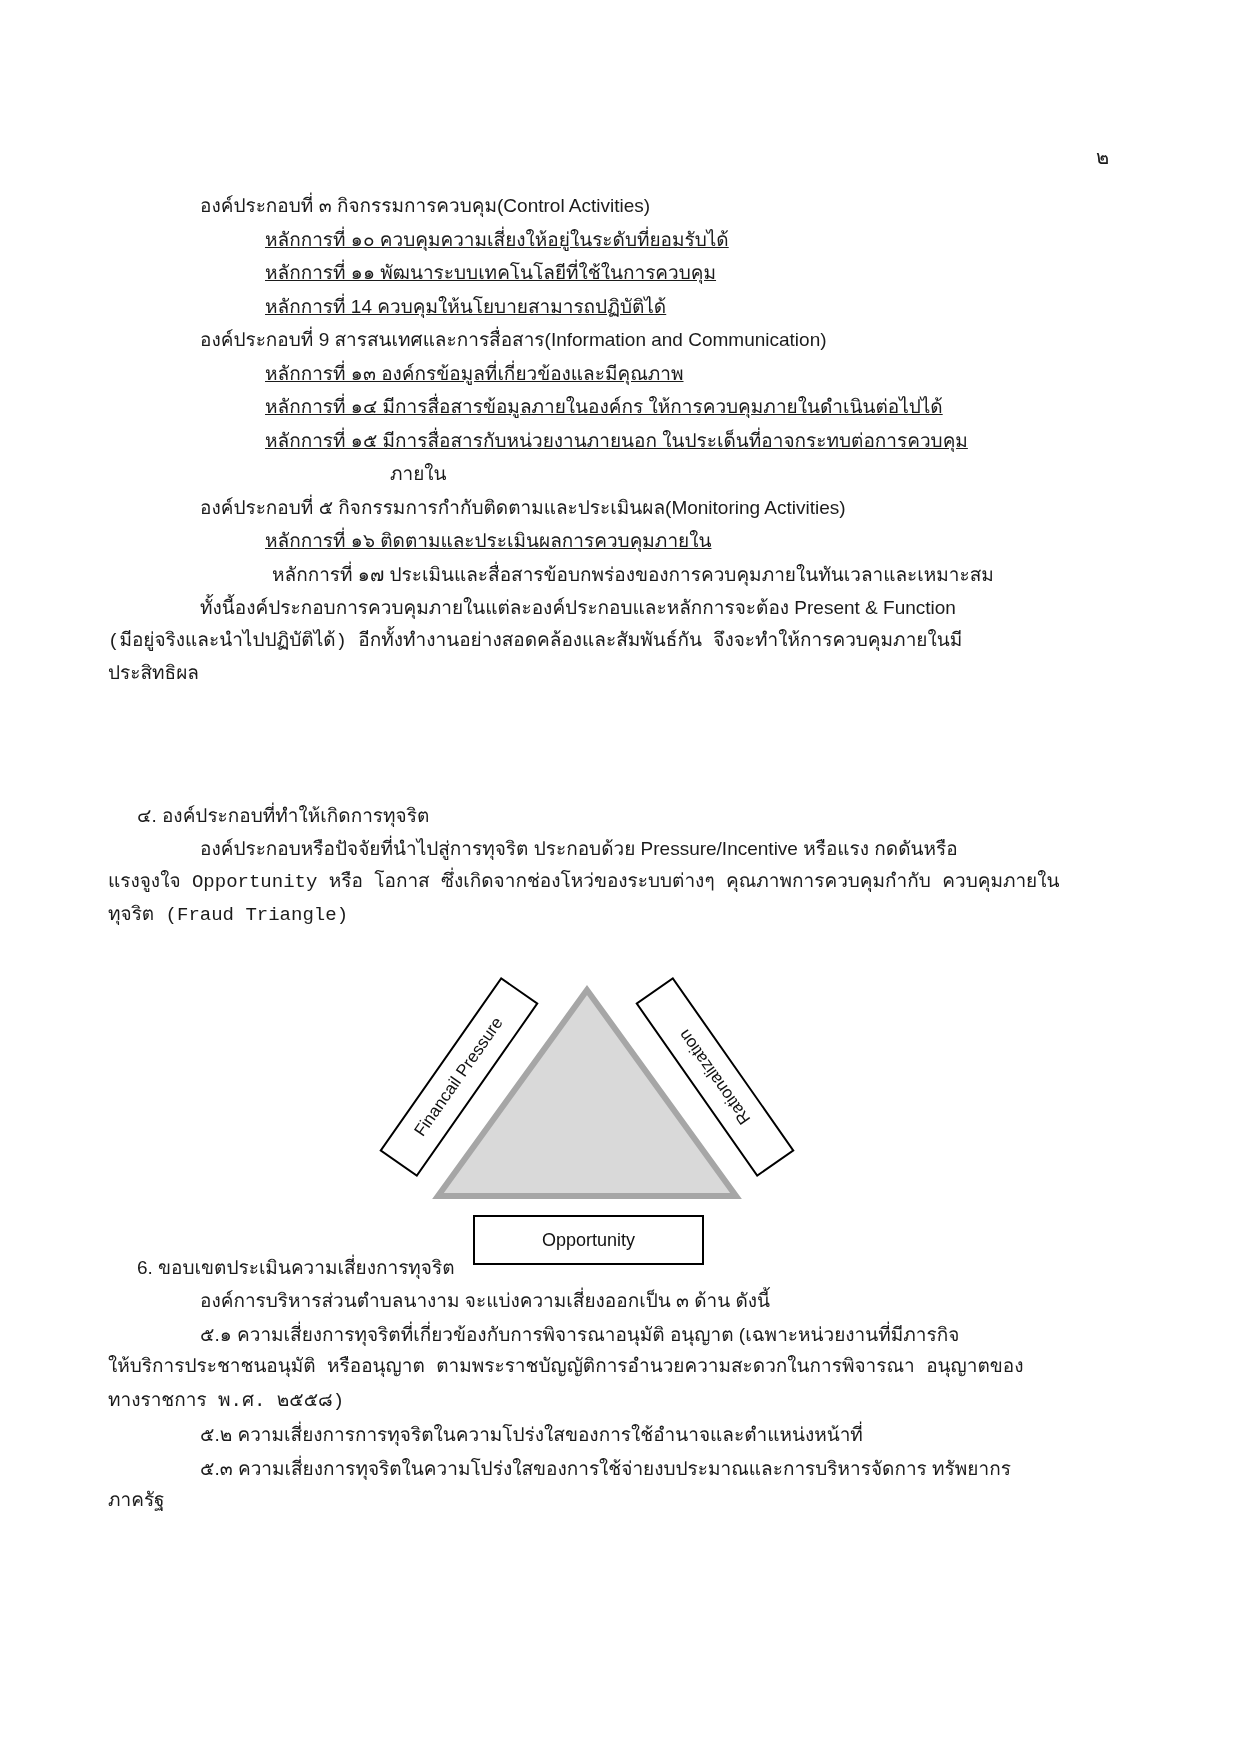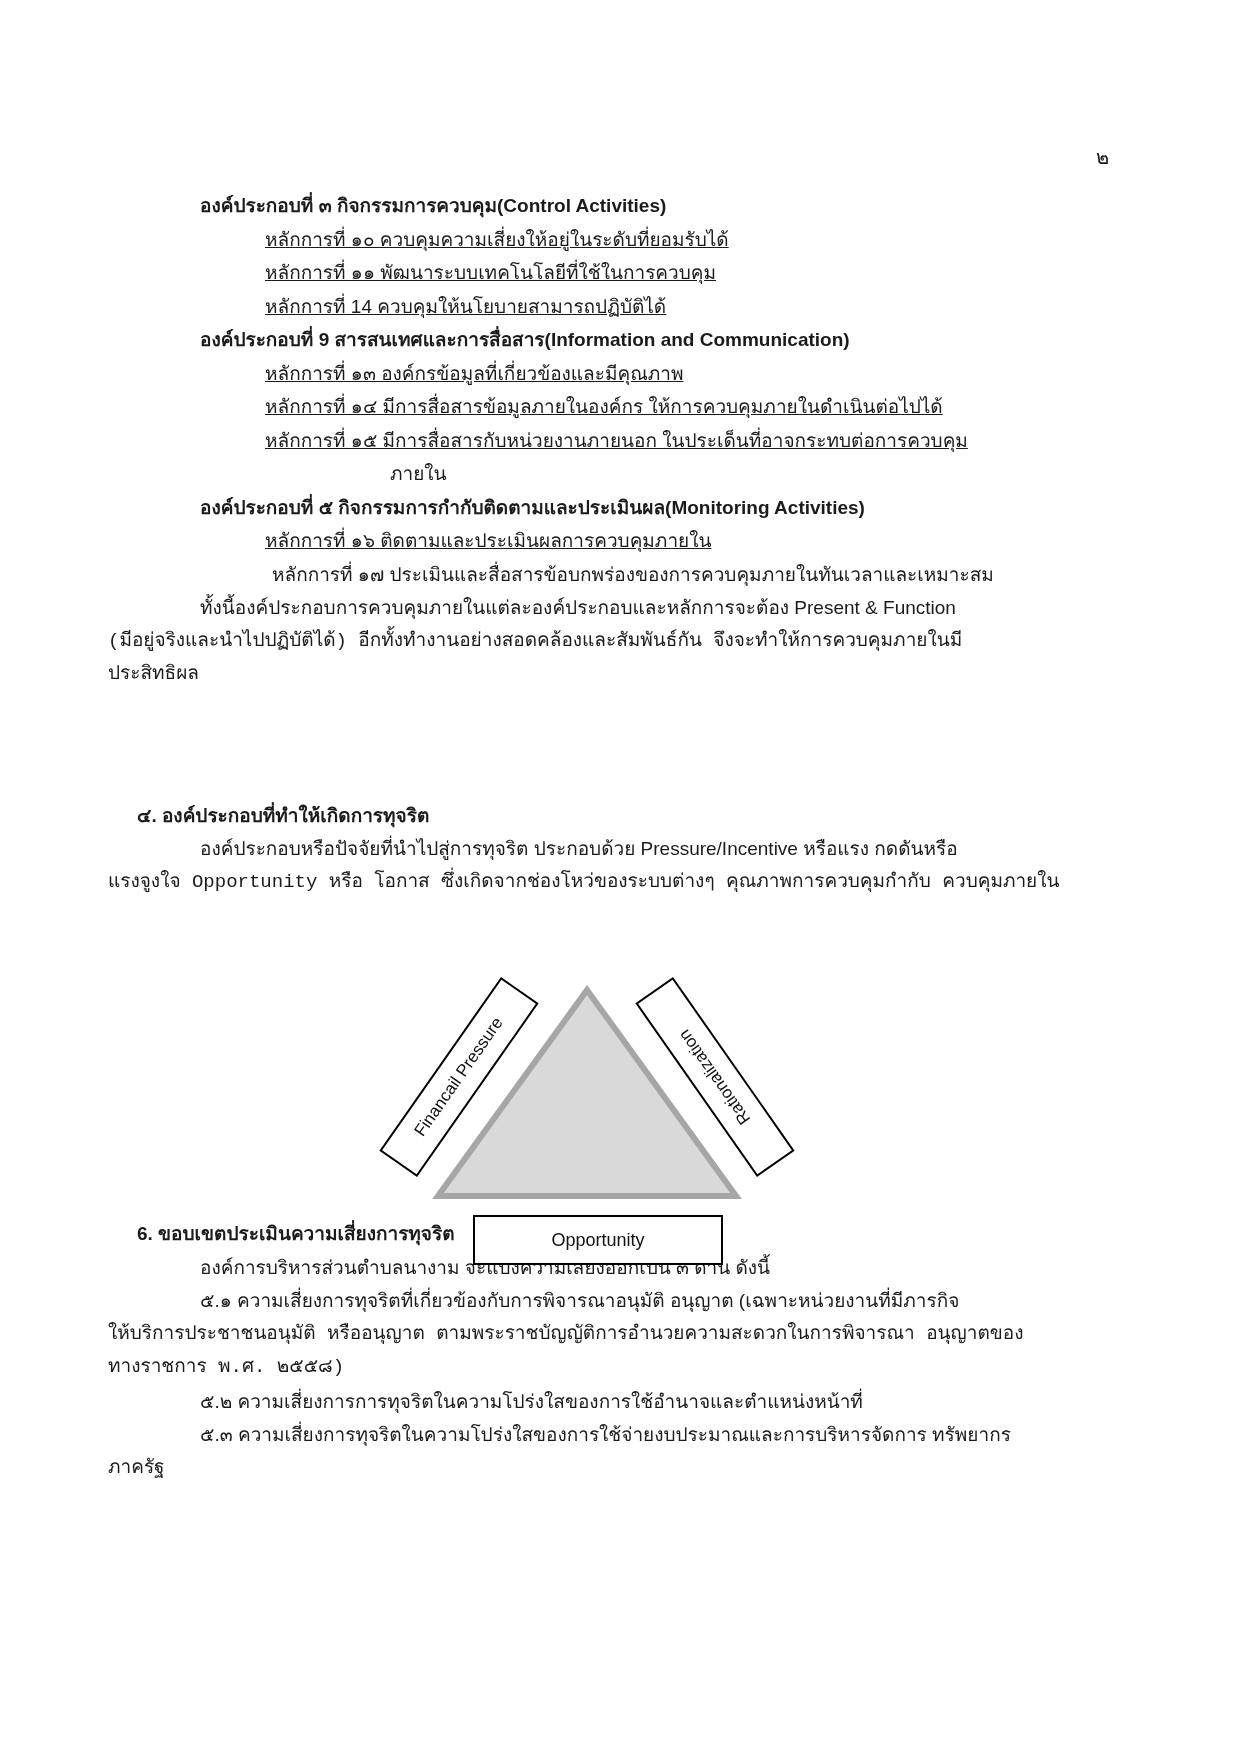--- a/index.html
+++ b/index.html
@@ -26,21 +26,21 @@
     top: 189px;
     width: 1030px;
     font-size: 19px;
   }
   .doc p {
     margin: 0;
     height: 33.5px;
     line-height: 33.5px;
     white-space: nowrap;
   }
-  .b   { font-weight: bold; }
+  .b   { font-weight: normal; }
   .l0  { padding-left: 0; font-family: Liberation Mono, monospace; }
   .lh  { padding-left: 29px; }
   .l1  { padding-left: 92px; }
   .l2  { padding-left: 157px; text-decoration: underline; }
   .l2b { padding-left: 164px; }
   .l3  { padding-left: 282px; }
   .gap1 { height: 107px; }
   .gap2 { height: 318px; }
 
   
@@ -73,21 +73,21 @@
     left: 609px;
     top: 1054px;
     width: 212px;
     height: 46px;
     transform: rotate(55deg);
   }
   .diag-right .flip { display: block; transform: rotate(180deg); }
   .diag-bottom {
     left: 473px;
     top: 1215px;
-    width: 250px;
+    width: 231px;
     height: 50px;
     font-size: 18px;
   }
 </style>
 </head>
 <body>
 
 <div class="page">
 
   <div class="page-number">๒</div>
@@ -105,20 +105,21 @@
     <p class="l1 b">องค์ประกอบที่ ๕ กิจกรรมการกำกับติดตามและประเมินผล(Monitoring Activities)</p>
     <p class="l2">หลักการที่ ๑๖ ติดตามและประเมินผลการควบคุมภายใน</p>
     <p class="l2b">หลักการที่ ๑๗ ประเมินและสื่อสารข้อบกพร่องของการควบคุมภายในทันเวลาและเหมาะสม</p>
     <p class="l1">ทั้งนี้องค์ประกอบการควบคุมภายในแต่ละองค์ประกอบและหลักการจะต้อง Present &amp; Function</p>
     <p class="l0">(มีอยู่จริงและนำไปปฏิบัติได้) อีกทั้งทำงานอย่างสอดคล้องและสัมพันธ์กัน จึงจะทำให้การควบคุมภายในมี</p>
     <p class="l0">ประสิทธิผล</p>
     <div class="gap1"></div>
     <p class="lh b">๔. องค์ประกอบที่ทำให้เกิดการทุจริต</p>
     <p class="l1">องค์ประกอบหรือปัจจัยที่นำไปสู่การทุจริต ประกอบด้วย Pressure/Incentive หรือแรง กดดันหรือ</p>
     <p class="l0">แรงจูงใจ Opportunity หรือ โอกาส ซึ่งเกิดจากช่องโหว่ของระบบต่างๆ คุณภาพการควบคุมกำกับ ควบคุมภายใน</p>
+    <p class="l0">ทุจริต (Fraud Triangle)</p>
     <div class="gap2"></div>
     <p class="lh b">6. ขอบเขตประเมินความเสี่ยงการทุจริต</p>
     <p class="l1">องค์การบริหารส่วนตำบลนางาม จะแบ่งความเสี่ยงออกเป็น ๓ ด้าน ดังนี้</p>
     <p class="l1">๕.๑ ความเสี่ยงการทุจริตที่เกี่ยวข้องกับการพิจารณาอนุมัติ อนุญาต (เฉพาะหน่วยงานที่มีภารกิจ</p>
     <p class="l0">ให้บริการประชาชนอนุมัติ หรืออนุญาต ตามพระราชบัญญัติการอำนวยความสะดวกในการพิจารณา อนุญาตของ</p>
     <p class="l0">ทางราชการ พ.ศ. ๒๕๕๘)</p>
     <p class="l1">๕.๒ ความเสี่ยงการการทุจริตในความโปร่งใสของการใช้อำนาจและตำแหน่งหน้าที่</p>
     <p class="l1">๕.๓ ความเสี่ยงการทุจริตในความโปร่งใสของการใช้จ่ายงบประมาณและการบริหารจัดการ ทรัพยากร</p>
     <p class="l0">ภาครัฐ</p>
   </div>

